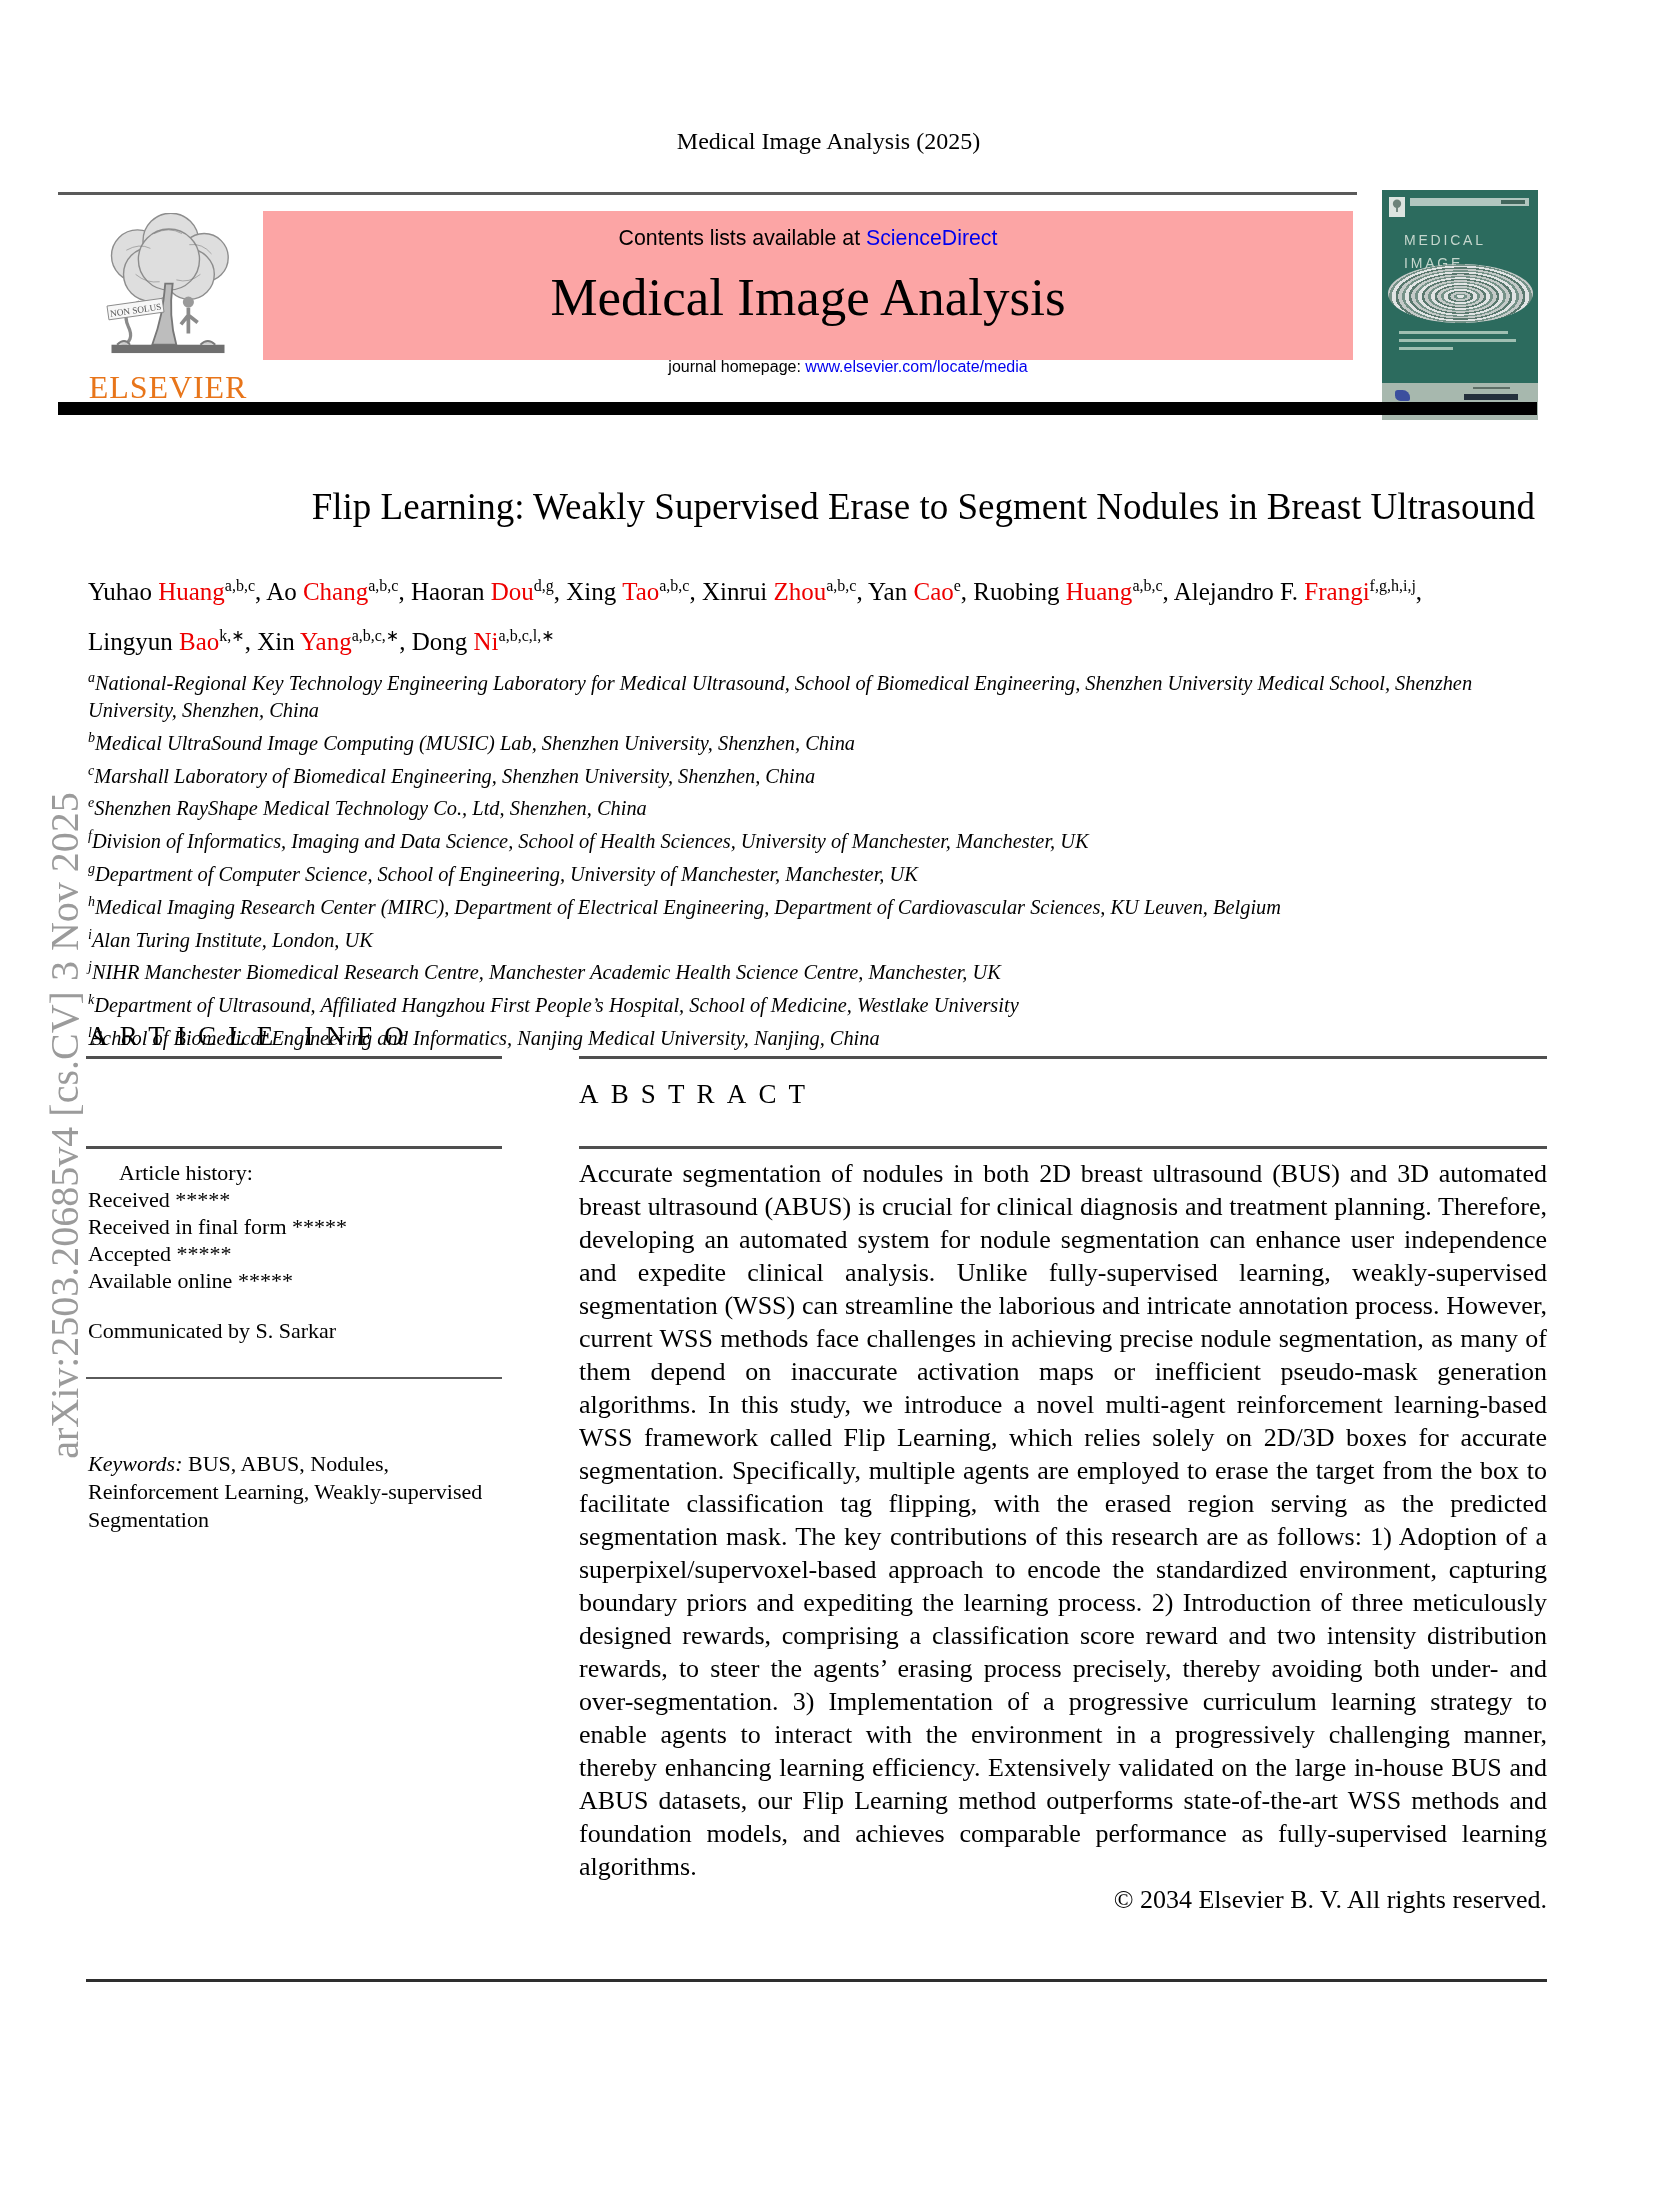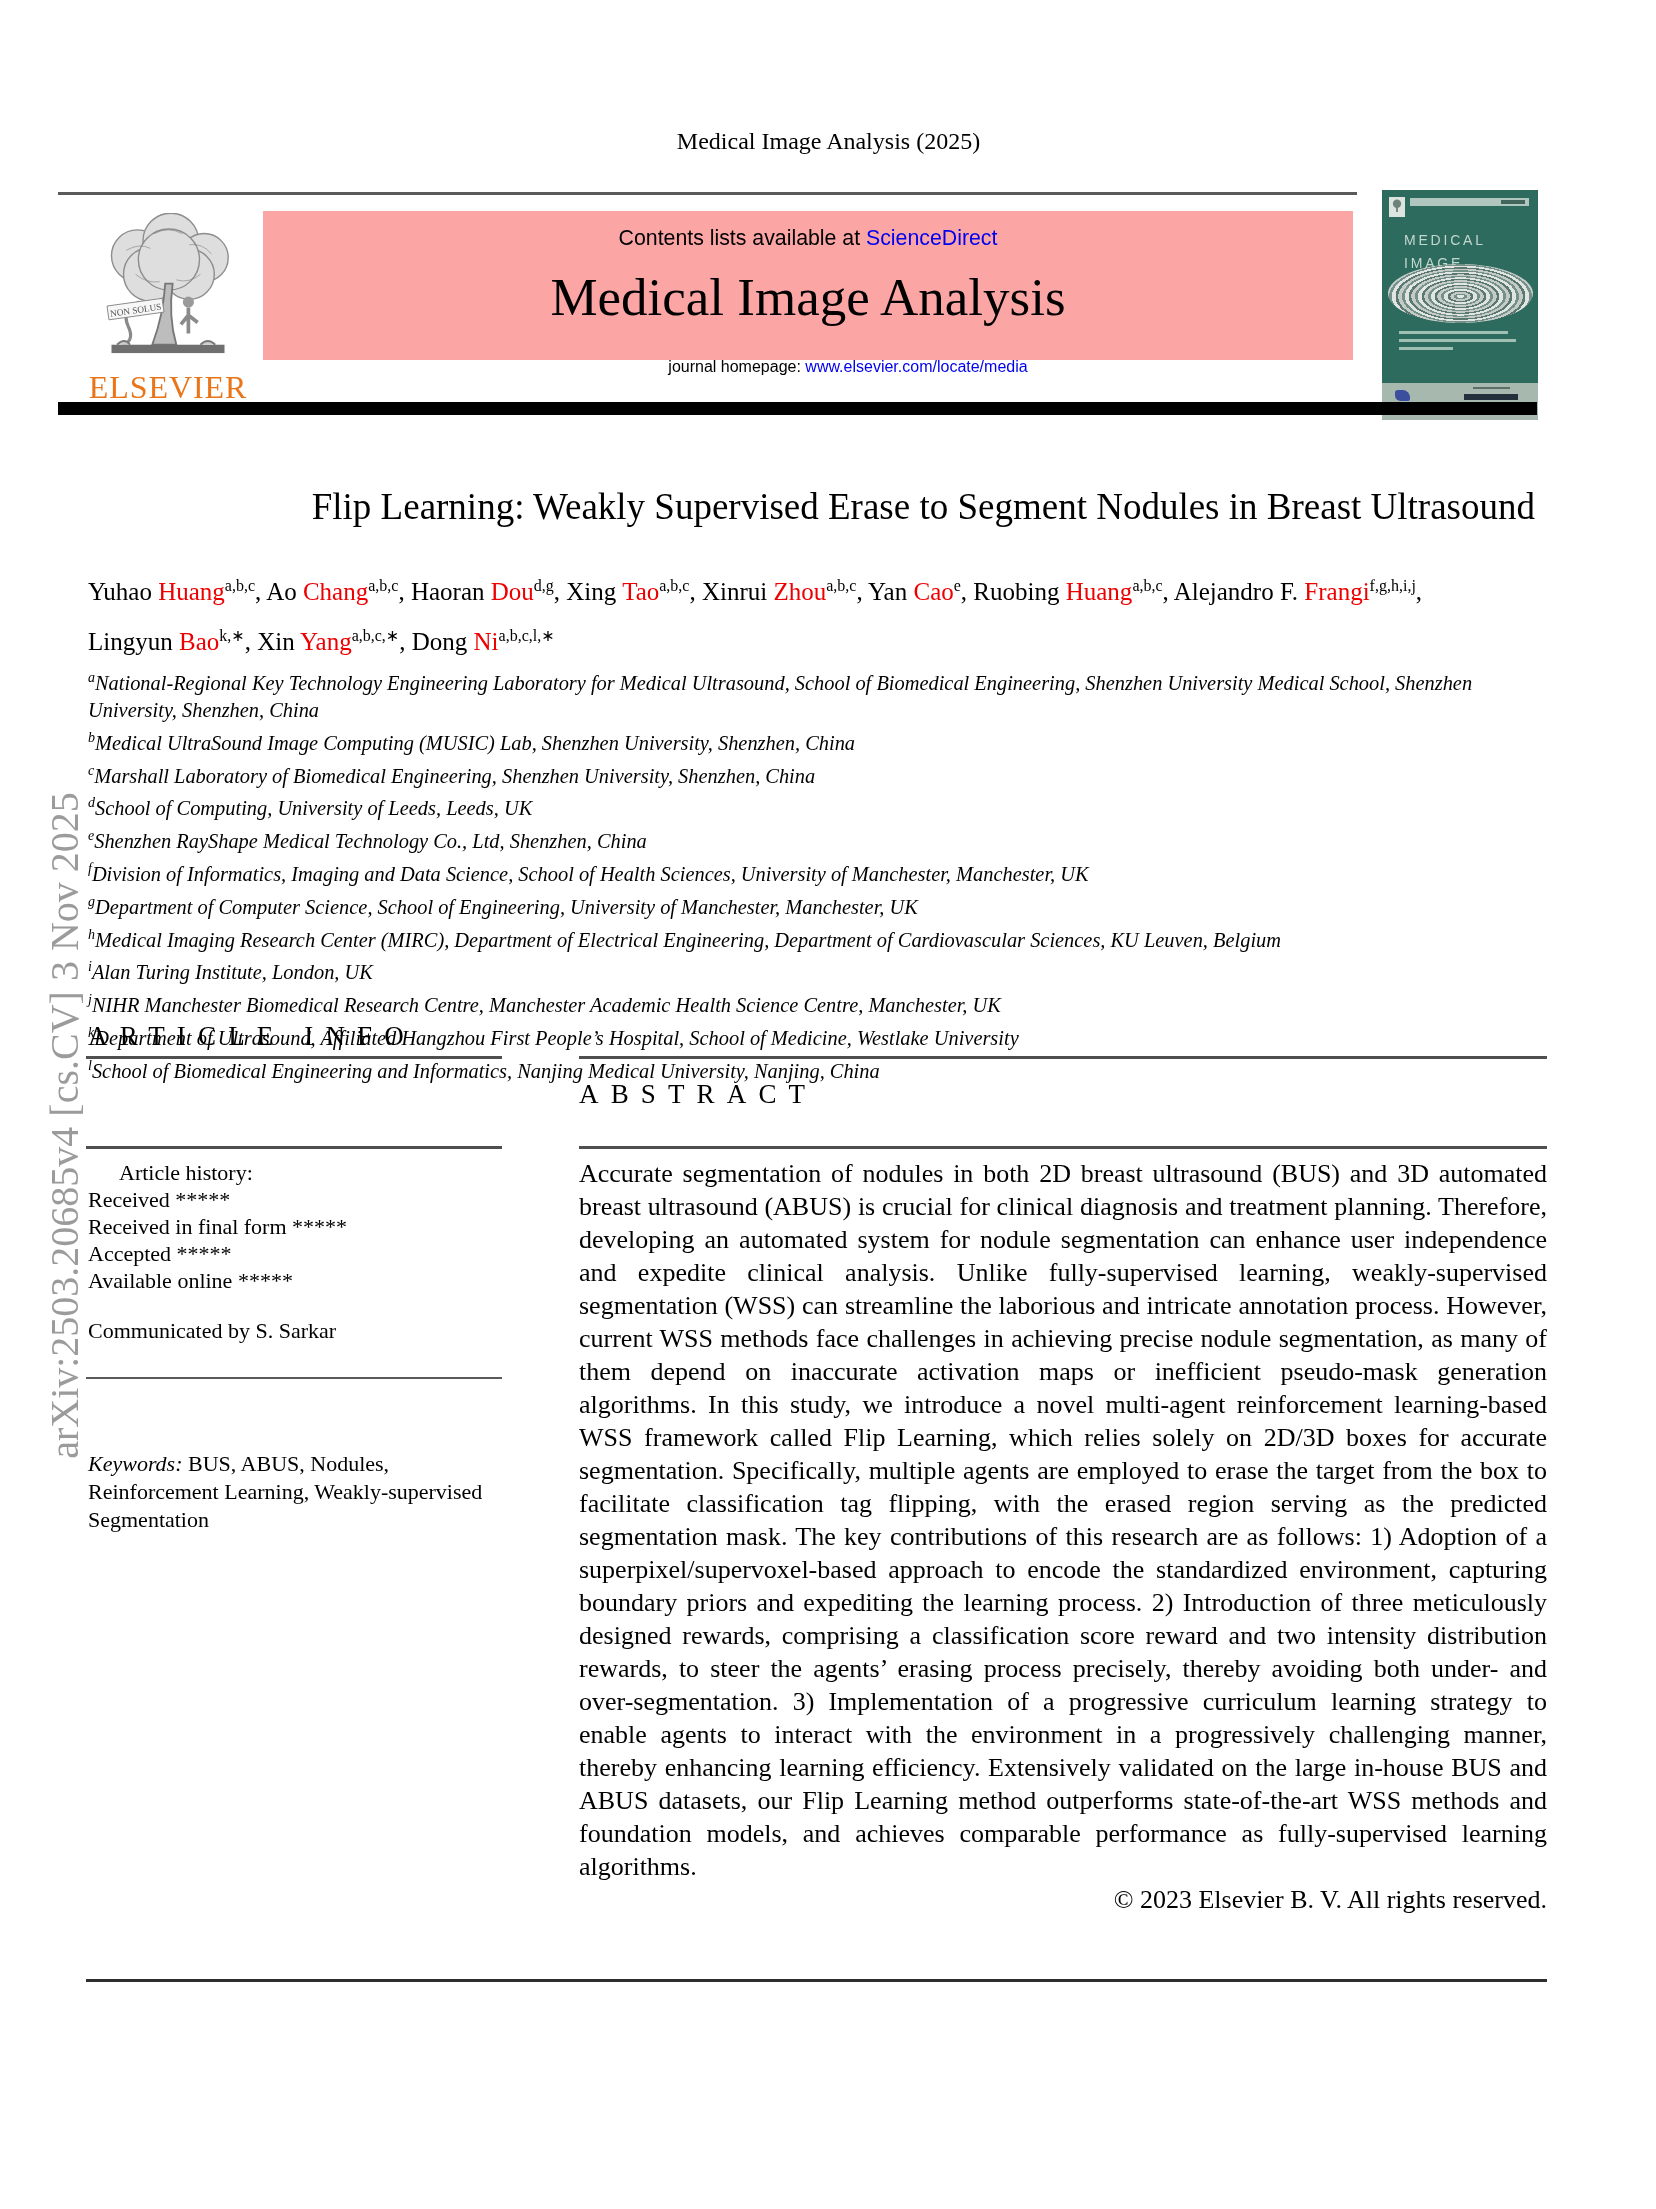--- a/index.html
+++ b/index.html
@@ -160,21 +160,20 @@
   <div class="black-bar"></div>
 
   <h1 class="paper-title" style="font-weight:normal;margin:0">Flip Learning: Weakly Supervised Erase to Segment Nodules in Breast Ultrasound</h1>
 
   <div class="authors" id="authors"><span class="author"><span class="given">Yuhao </span><span class="family">Huang</span><sup>a,b,c</sup><span>, </span></span><span class="author"><span class="given">Ao </span><span class="family">Chang</span><sup>a,b,c</sup><span>, </span></span><span class="author"><span class="given">Haoran </span><span class="family">Dou</span><sup>d,g</sup><span>, </span></span><span class="author"><span class="given">Xing </span><span class="family">Tao</span><sup>a,b,c</sup><span>, </span></span><span class="author"><span class="given">Xinrui </span><span class="family">Zhou</span><sup>a,b,c</sup><span>, </span></span><span class="author"><span class="given">Yan </span><span class="family">Cao</span><sup>e</sup><span>, </span></span><span class="author"><span class="given">Ruobing </span><span class="family">Huang</span><sup>a,b,c</sup><span>, </span></span><span class="author"><span class="given">Alejandro F. </span><span class="family">Frangi</span><sup>f,g,h,i,j</sup><span>, </span></span><span class="author"><span class="given">Lingyun </span><span class="family">Bao</span><sup>k,∗</sup><span>, </span></span><span class="author"><span class="given">Xin </span><span class="family">Yang</span><sup>a,b,c,∗</sup><span>, </span></span><span class="author"><span class="given">Dong </span><span class="family">Ni</span><sup>a,b,c,l,∗</sup></span></div>
 
   <div class="affiliations" id="affiliations">
       <div class="affil"><sup>a</sup><span>National-Regional Key Technology Engineering Laboratory for Medical Ultrasound, School of Biomedical Engineering, Shenzhen University Medical School, Shenzhen University, Shenzhen, China</span></div>
       <div class="affil"><sup>b</sup><span>Medical UltraSound Image Computing (MUSIC) Lab, Shenzhen University, Shenzhen, China</span></div>
       <div class="affil"><sup>c</sup><span>Marshall Laboratory of Biomedical Engineering, Shenzhen University, Shenzhen, China</span></div>
-      <div class="affil"><sup>d</sup><span>School of Computing, University of Leeds, Leeds, UK</span></div>
       <div class="affil"><sup>e</sup><span>Shenzhen RayShape Medical Technology Co., Ltd, Shenzhen, China</span></div>
       <div class="affil"><sup>f</sup><span>Division of Informatics, Imaging and Data Science, School of Health Sciences, University of Manchester, Manchester, UK</span></div>
       <div class="affil"><sup>g</sup><span>Department of Computer Science, School of Engineering, University of Manchester, Manchester, UK</span></div>
       <div class="affil"><sup>h</sup><span>Medical Imaging Research Center (MIRC), Department of Electrical Engineering, Department of Cardiovascular Sciences, KU Leuven, Belgium</span></div>
       <div class="affil"><sup>i</sup><span>Alan Turing Institute, London, UK</span></div>
       <div class="affil"><sup>j</sup><span>NIHR Manchester Biomedical Research Centre, Manchester Academic Health Science Centre, Manchester, UK</span></div>
       <div class="affil"><sup>k</sup><span>Department of Ultrasound, Affiliated Hangzhou First People’s Hospital, School of Medicine, Westlake University</span></div>
       <div class="affil"><sup>l</sup><span>School of Biomedical Engineering and Informatics, Nanjing Medical University, Nanjing, China</span></div>
     </div>
 
@@ -201,17 +200,17 @@
     <div class="spacer"></div>
     <div>Communicated by S. Sarkar</div>
   </div>
 
   <div class="keywords">
     <span class="kw-label">Keywords:</span><span> BUS, ABUS, Nodules, Reinforcement Learning, Weakly-supervised Segmentation</span>
   </div>
 
   <div class="abstract">
     <div>Accurate segmentation of nodules in both 2D breast ultrasound (BUS) and 3D automated breast ultrasound (ABUS) is crucial for clinical diagnosis and treatment planning. Therefore, developing an automated system for nodule segmentation can enhance user independence and expedite clinical analysis. Unlike fully-supervised learning, weakly-supervised segmentation (WSS) can streamline the laborious and intricate annotation process. However, current WSS methods face challenges in achieving precise nodule segmentation, as many of them depend on inaccurate activation maps or inefficient pseudo-mask generation algorithms. In this study, we introduce a novel multi-agent reinforcement learning-based WSS framework called Flip Learning, which relies solely on 2D/3D boxes for accurate segmentation. Specifically, multiple agents are employed to erase the target from the box to facilitate classification tag flipping, with the erased region serving as the predicted segmentation mask. The key contributions of this research are as follows: 1) Adoption of a superpixel/supervoxel-based approach to encode the standardized environment, capturing boundary priors and expediting the learning process. 2) Introduction of three meticulously designed rewards, comprising a classification score reward and two intensity distribution rewards, to steer the agents’ erasing process precisely, thereby avoiding both under- and over-segmentation. 3) Implementation of a progressive curriculum learning strategy to enable agents to interact with the environment in a progressively challenging manner, thereby enhancing learning efficiency. Extensively validated on the large in-house BUS and ABUS datasets, our Flip Learning method outperforms state-of-the-art WSS methods and foundation models, and achieves comparable performance as fully-supervised learning algorithms.</div>
-    <div class="copyright">© 2023 Elsevier B. V. All rights reserved.</div>
+    <div class="copyright">© 2034 Elsevier B. V. All rights reserved.</div>
   </div>
 
 </div>
 
 
 </body></html>

